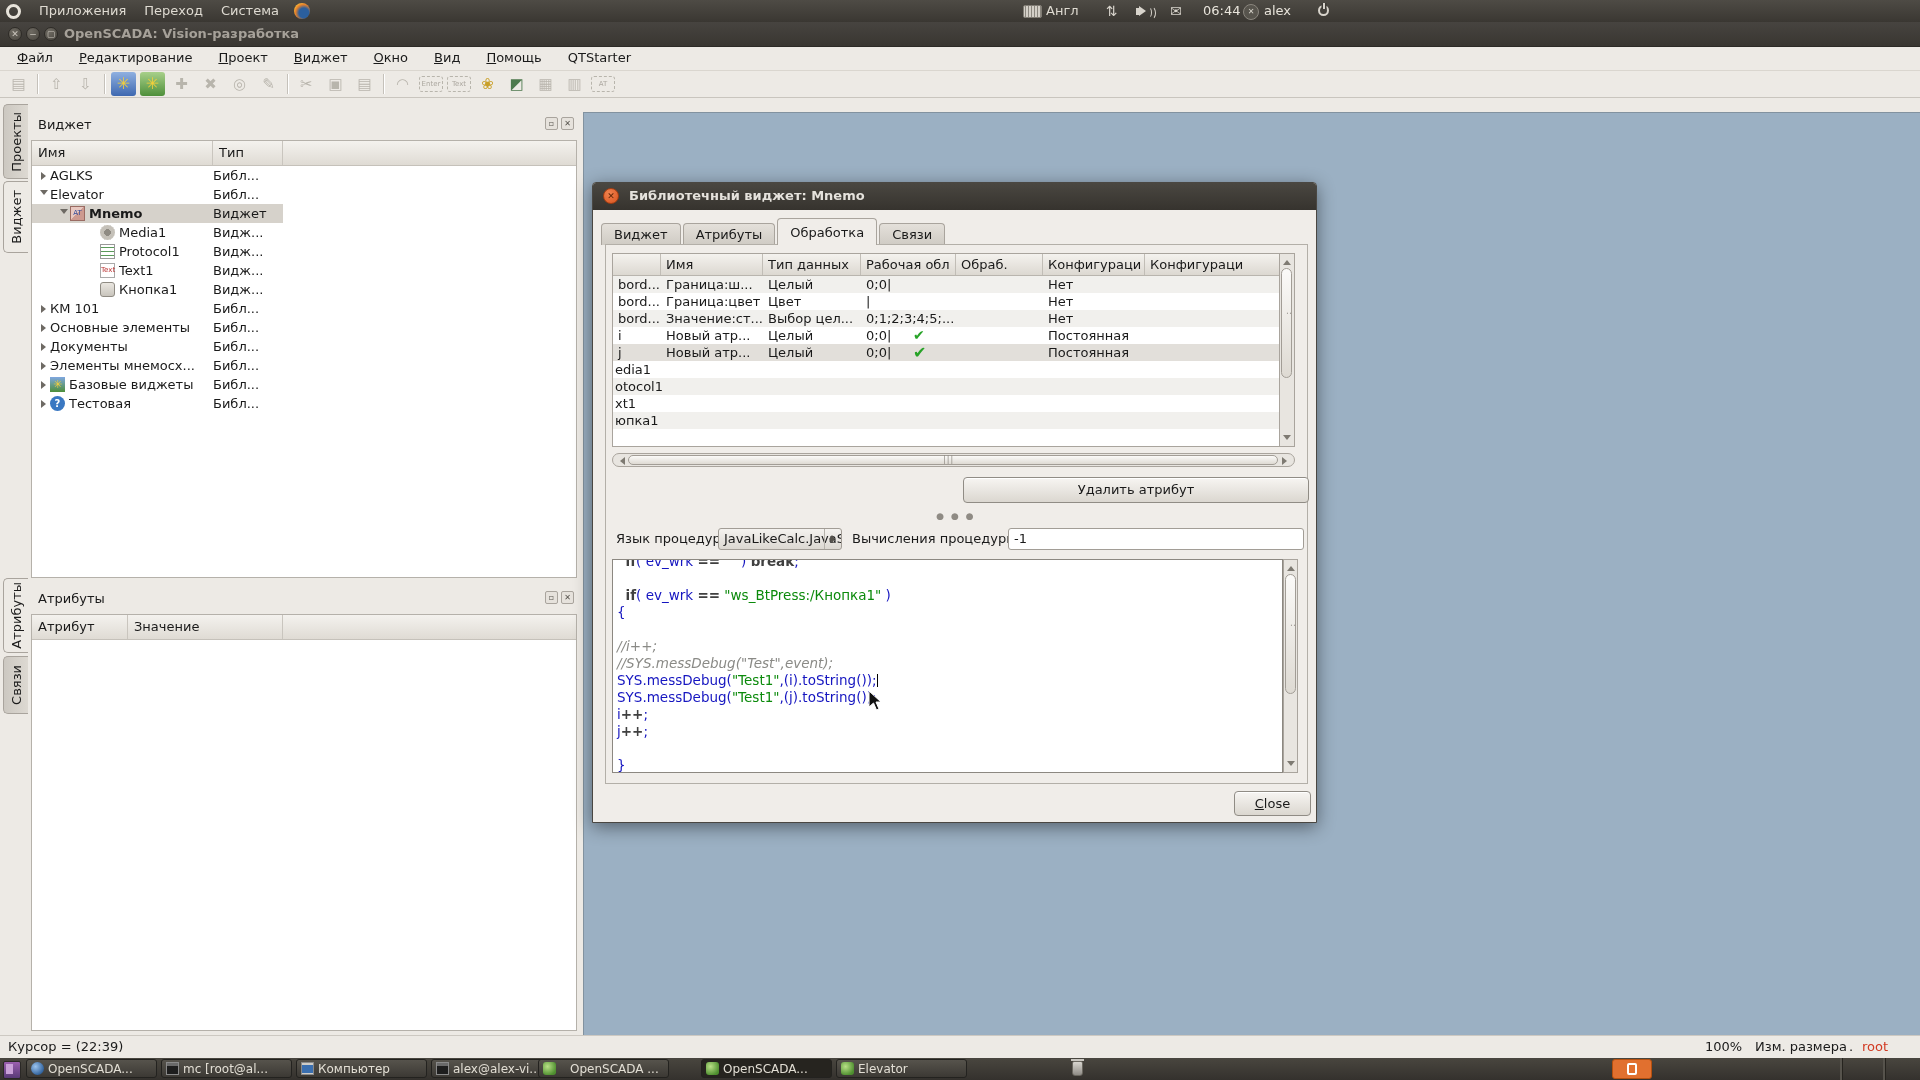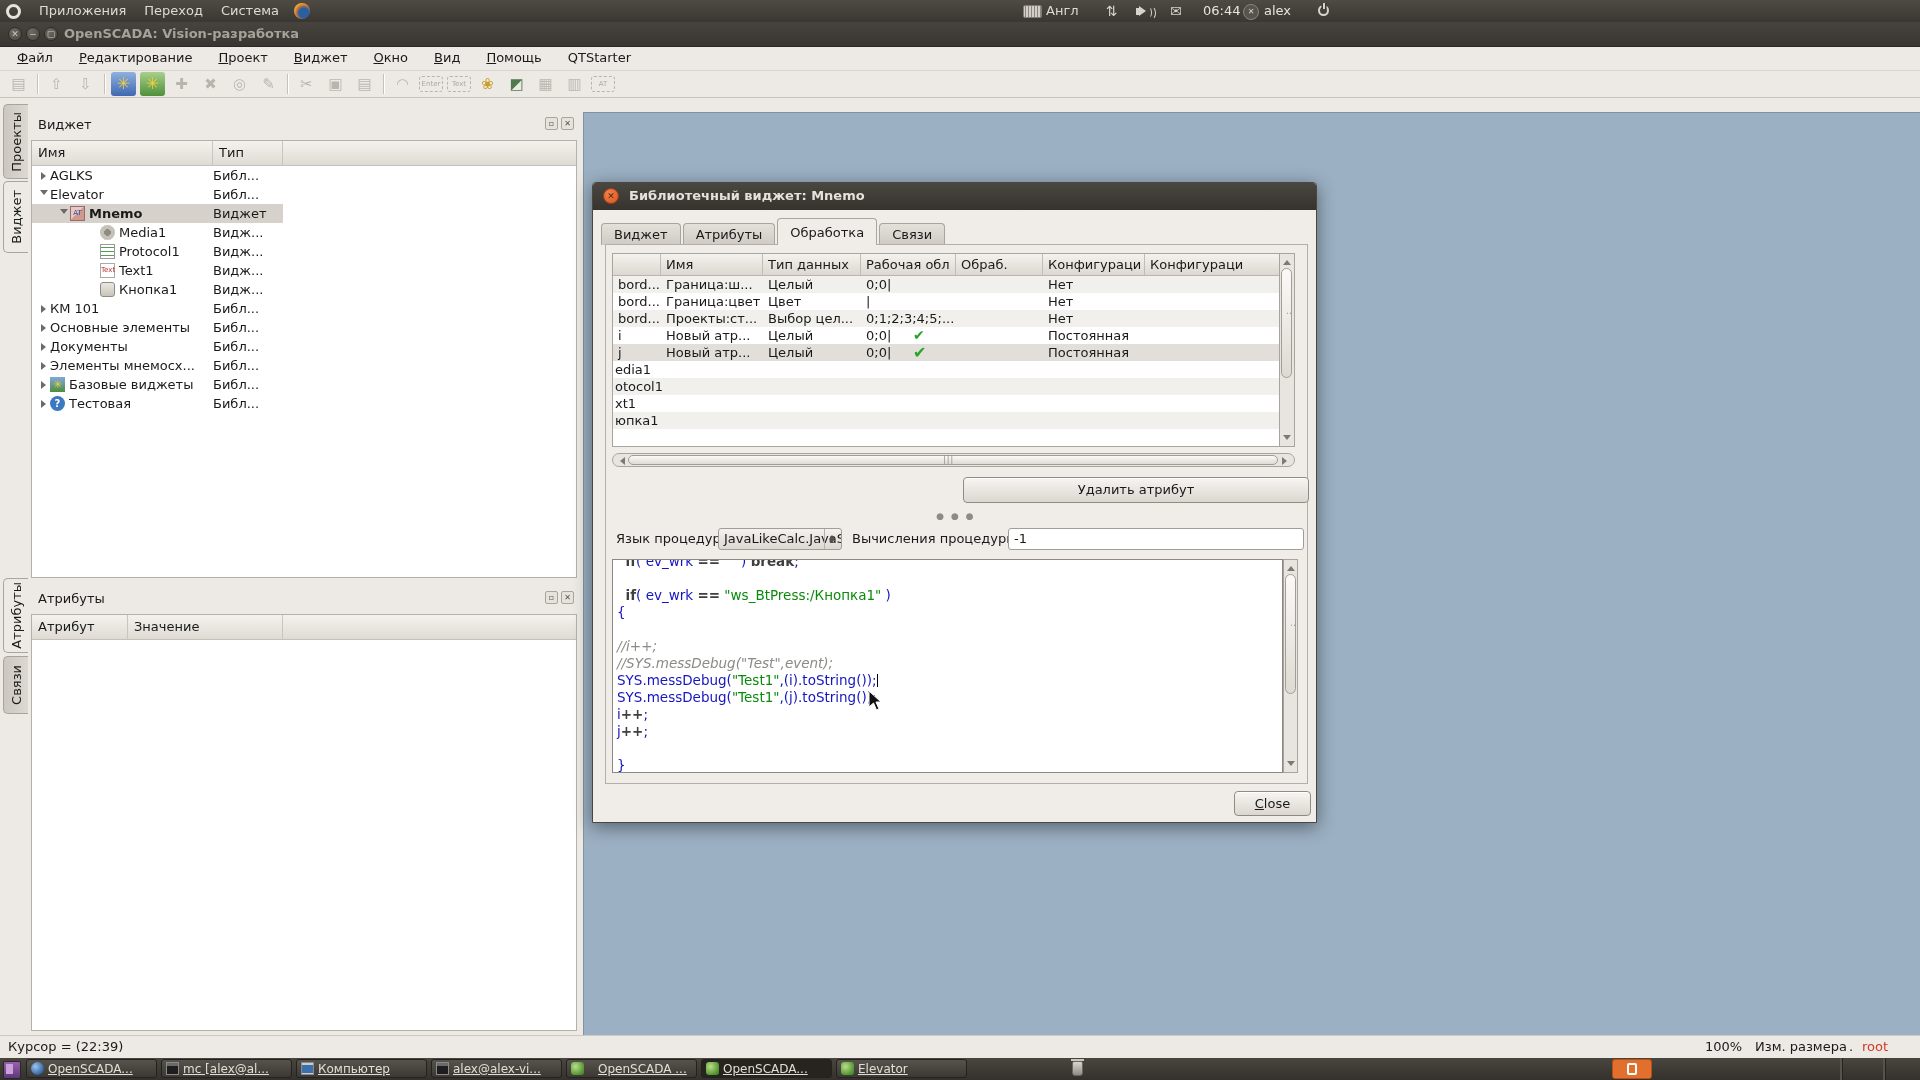--- a/index.html
+++ b/index.html
@@ -132,21 +132,21 @@
   #statusbar .sl{position:absolute;left:8px;top:3px;}
   #sb-zoom{position:absolute;left:1705px;top:3px;}
   #sb-mode{position:absolute;left:1755px;top:3px;}
   #sb-dot{position:absolute;left:1849px;top:3px;}
   #sb-root{position:absolute;left:1862px;top:3px;color:#D23A22;}
   #taskbar{position:absolute;left:0;top:1058px;width:1920px;height:22px;background:linear-gradient(#49463F,#34312D);}
   .wsicon{position:absolute;left:3px;top:3px;width:16px;height:16px;background:linear-gradient(#9a5fae,#5a3a78);border:1px solid #2a2825;border-radius:2px;}
   .wsicon::after{content:"";position:absolute;left:2px;top:2px;width:7px;height:10px;background:#C9A0D8;}
   .task{position:absolute;top:1px;width:131px;height:19px;border:1px solid #23221F;border-radius:3px;
     background:linear-gradient(#56534C,#3C3934);color:#E2DED4;font-size:12px;display:flex;align-items:center;gap:4px;
-    padding:8px 4px;overflow:hidden;white-space:nowrap;box-sizing:border-box;text-decoration:underline;}
+    padding:8px 4px;overflow:hidden;white-space:nowrap;box-sizing:border-box;}
   .task.active{background:#26241F;}
   .tbi{width:13px;height:13px;flex:none;}
   .app-blue-icon{background:radial-gradient(circle at 35% 35%,#9CC4EE,#2D5F9A 75%);border-radius:50%;}
   .terminal-icon{background:linear-gradient(#6a6a6a 3px,#1e1e1e 3px);border:1px solid #8a8a8a;box-sizing:border-box;}
   .computer-icon{background:linear-gradient(#cfccc6 2px,#3a6fb0 2px 10px,#cfccc6 10px);border:1px solid #8a8a8a;box-sizing:border-box;}
   .scada-green-icon{background:radial-gradient(circle at 35% 35%,#B9E087,#4E8F2F 75%);border-radius:3px;}
   .trash{position:absolute;left:1072px;top:3px;width:11px;height:15px;background:linear-gradient(#D8D5CF,#8F8C86);
     border:1px solid #6A675F;border-radius:2px 2px 3px 3px;box-sizing:border-box;}
   .trash::before{content:"";position:absolute;left:-2px;top:-3px;width:13px;height:2px;background:#C9C6C0;}
   .notif{position:absolute;left:1612px;top:1px;width:40px;height:20px;background:#E1702F;border:1px solid #B5500F;border-radius:3px;box-sizing:border-box;}
@@ -412,21 +412,21 @@
               <div style="width: 48px;">bord...</div>
               <div style="width: 102px;">Граница:цвет</div>
               <div style="width: 98px;">Цвет</div>
               <div style="width: 95px;">|</div>
               <div style="width: 87px;"></div>
               <div style="width: 102px;">Нет</div>
               <div style="width: 135px;"></div>
             </div>
             <div class="drow shade">
               <div style="width: 48px;">bord...</div>
-              <div style="width: 102px;">Проекты:ст...</div>
+              <div style="width: 102px;">Значение:ст...</div>
               <div style="width: 98px;">Выбор цел...</div>
               <div style="width: 95px;">0;1;2;3;4;5;...</div>
               <div style="width: 87px;"></div>
               <div style="width: 102px;">Нет</div>
               <div style="width: 135px;"></div>
             </div>
             <div class="drow">
               <div style="width: 48px;">i</div>
               <div style="width: 102px;">Новый атр...</div>
               <div style="width: 98px;">Целый</div>
@@ -510,28 +510,28 @@
     <span id="sb-root">root</span>
   </div>
 
   <div id="taskbar">
     <span class="wsicon"></span>
     <span id="tasks"><div class="task" style="left: 26px;">
           <span class="tbi app-blue-icon"></span>
           <span>OpenSCADA...</span>
         </div><div class="task" style="left: 161px;">
           <span class="tbi terminal-icon"></span>
-          <span>mc [alex@al...</span>
+          <span>mc [root@al...</span>
         </div><div class="task" style="left: 296px;">
           <span class="tbi computer-icon"></span>
           <span>Компьютер</span>
         </div><div class="task" style="left: 431px;">
           <span class="tbi terminal-icon"></span>
           <span>alex@alex-vi...</span>
-        </div><div class="task" style="left: 566px; gap: 14px;">
+        </div><div class="task" style="left: 538px; gap: 14px;">
           <span class="tbi scada-green-icon"></span>
           <span>OpenSCADA ...</span>
         </div><div class="task active" style="left: 701px;">
           <span class="tbi scada-green-icon"></span>
           <span>OpenSCADA...</span>
         </div><div class="task" style="left: 836px;">
           <span class="tbi scada-green-icon"></span>
           <span>Elevator</span>
         </div></span>
     <span class="trash"></span>

